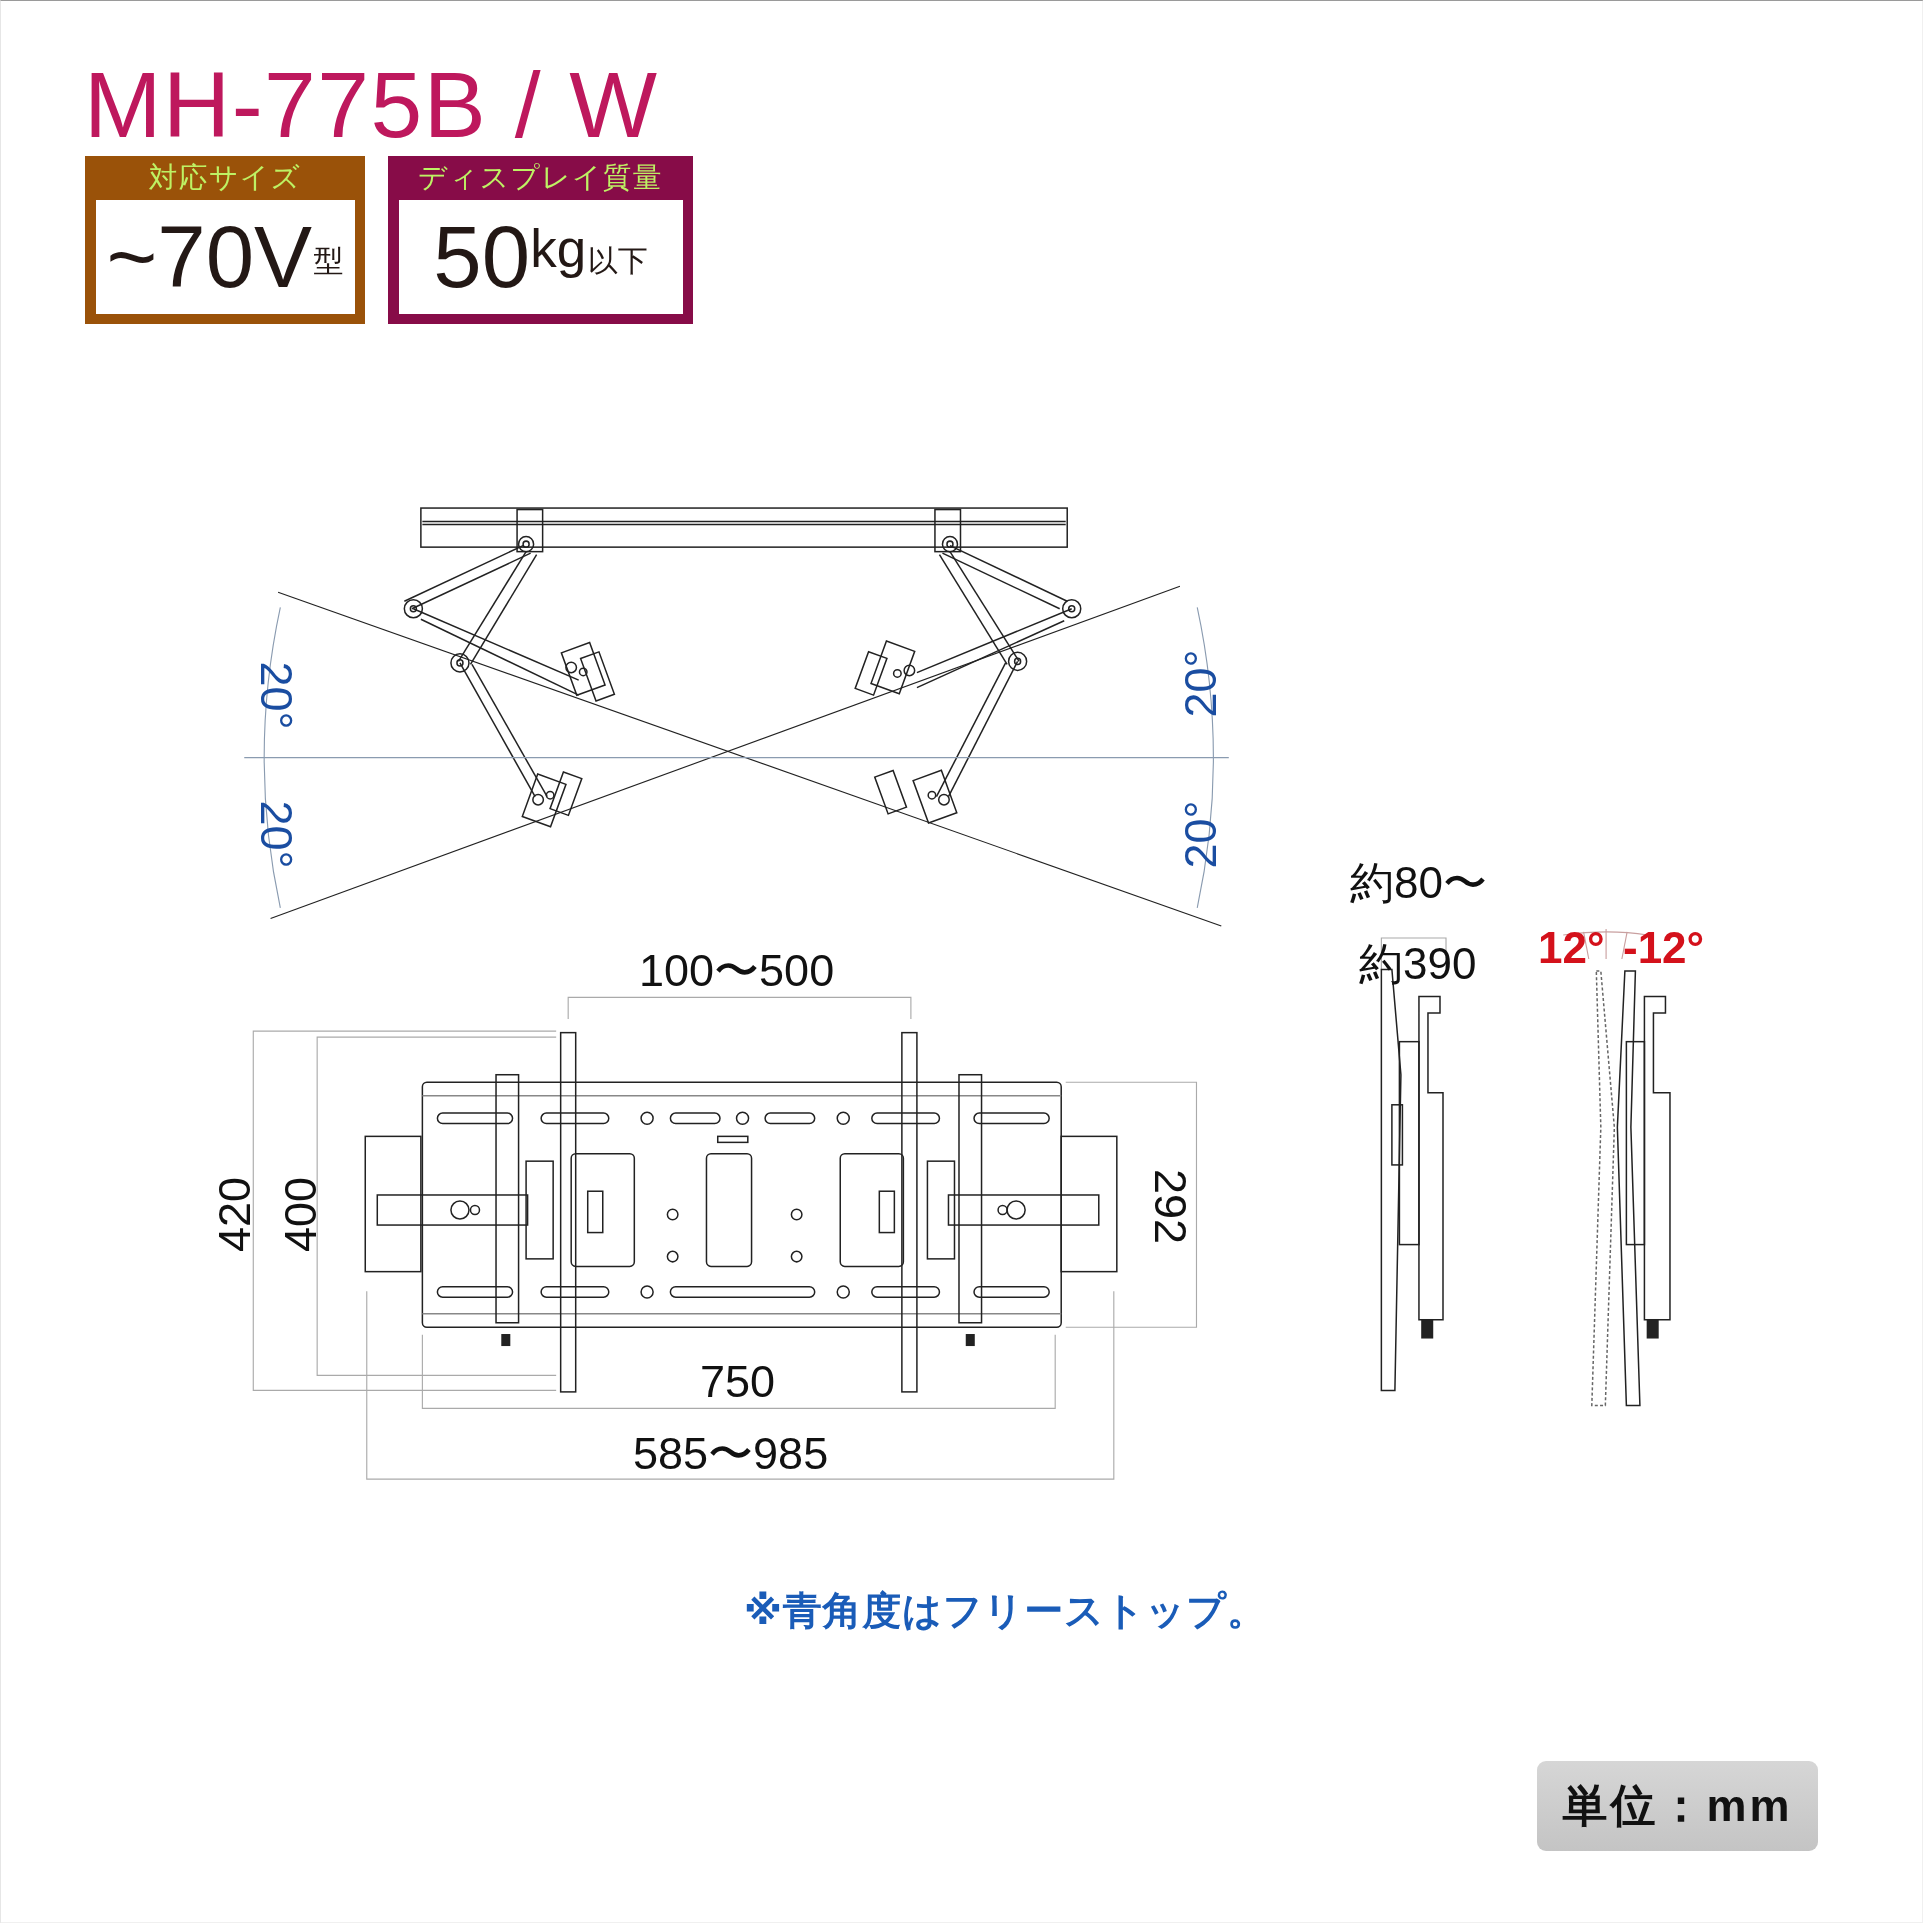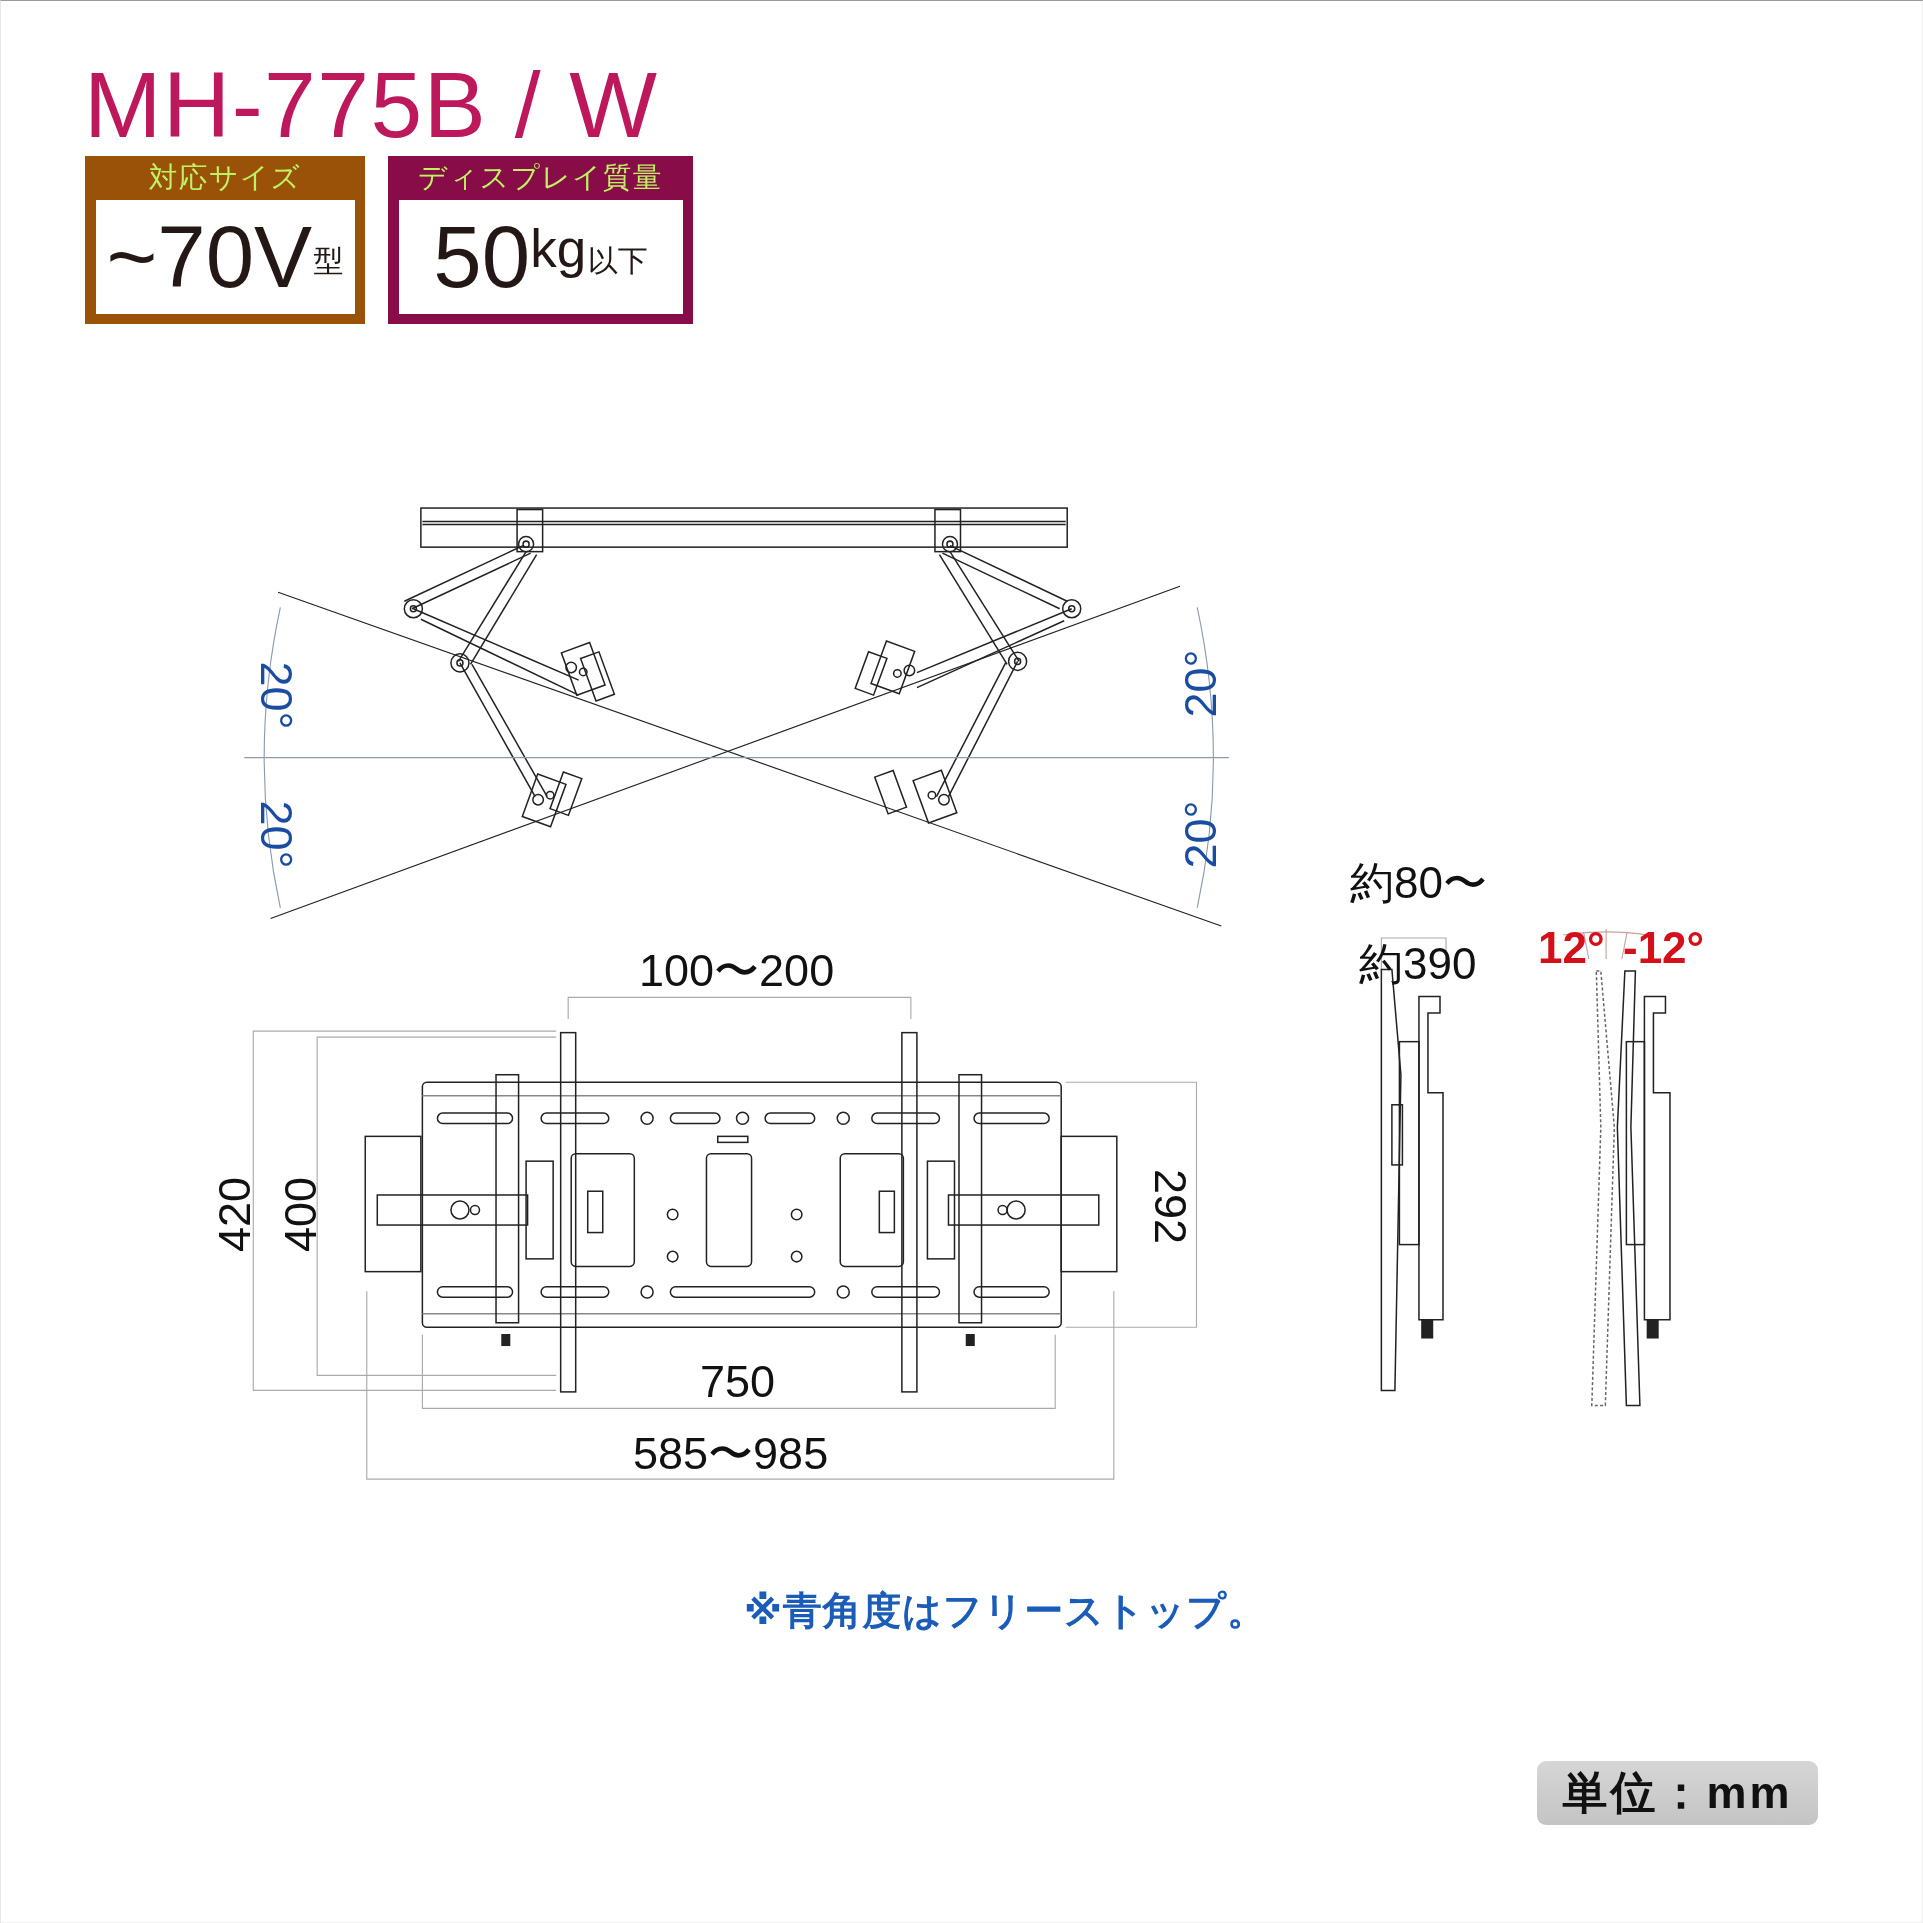--- a/index.html
+++ b/index.html
@@ -18,21 +18,21 @@
   .spec .small { font-size: 30px; line-height: 1; color: #231815; align-self: flex-end; margin-bottom: 38px; margin-left: 1.5px; }
   .spec-size { left: 85px; width: 280px; background: #9a5209; }
   .spec-weight { left: 388px; width: 305px; background: #870c48; }
   svg.drawing { position: absolute; left: 0; top: 0; }
   .dim { position: absolute; font-size: 45px; line-height: 1; color: #111; white-space: nowrap; }
   .ang-blue { position: absolute; font-size: 45px; line-height: 1; color: #1a4da1; white-space: nowrap; }
   .ang-red { position: absolute; font-size: 44px; line-height: 1; color: #d4111b; font-weight: 700; white-space: nowrap; }
   .rot-cw { transform: rotate(90deg); transform-origin: center center; }
   .rot-ccw { transform: rotate(-90deg); transform-origin: center center; }
   .note { position: absolute; left: 744px; top: 1584px; font-size: 39px; font-weight: 700; color: #1a5cb8; letter-spacing: 0.8px; }
-  .unit { position: absolute; left: 1537px; top: 1761px; width: 281px; height: 64px; border-radius: 9px;
+  .unit { position: absolute; left: 1537px; top: 1761px; width: 281px; height: 90px; border-radius: 9px;
           background: linear-gradient(#d6d6d6, #c4c4c4); display: flex; align-items: center; justify-content: center;
           font-size: 45px; font-weight: 700; color: #111; letter-spacing: 3px; }
 </style>
 </head>
 <body>
 
 <div class="frame"></div>
 
 <div class="title">MH-775B / W</div>
 
@@ -197,21 +197,21 @@
     <line x1="2137" y1="1236" x2="2137" y2="1276" stroke="#c9a0a0" stroke-width="1.5"></line>
     <line x1="2165" y1="1240" x2="2158" y2="1276" stroke="#c9a0a0" stroke-width="1.5"></line>
   </g>
 </svg>
 
 <div class="ang-blue rot-cw" style="left:242px; top:673px;">20°</div>
 <div class="ang-blue rot-cw" style="left:242px; top:812px;">20°</div>
 <div class="ang-blue rot-ccw" style="left:1166px; top:661px;">20°</div>
 <div class="ang-blue rot-ccw" style="left:1166px; top:812px;">20°</div>
 
-<div class="dim" style="left:639px; top:948px;">100〜200</div>
+<div class="dim" style="left:639px; top:948px;">100〜500</div>
 <div class="dim rot-ccw" style="left:197px; top:1192px;">420</div>
 <div class="dim rot-ccw" style="left:263px; top:1192px;">400</div>
 <div class="dim rot-cw" style="left:1133px; top:1184px;">292</div>
 <div class="dim" style="left:700px; top:1359px;">750</div>
 <div class="dim" style="left:633px; top:1431px;">585〜985</div>
 
 <div class="dim" style="left:1350px; top:861px; font-size:44px;">約80〜</div>
 <div class="dim" style="left:1359px; top:918px; font-size:44px;margin-top:24px;">約390</div>
 <div class="ang-red" style="left:1538px; top:926px;">12°</div>
 <div class="ang-red" style="left:1623px; top:926px;">-12°</div>

